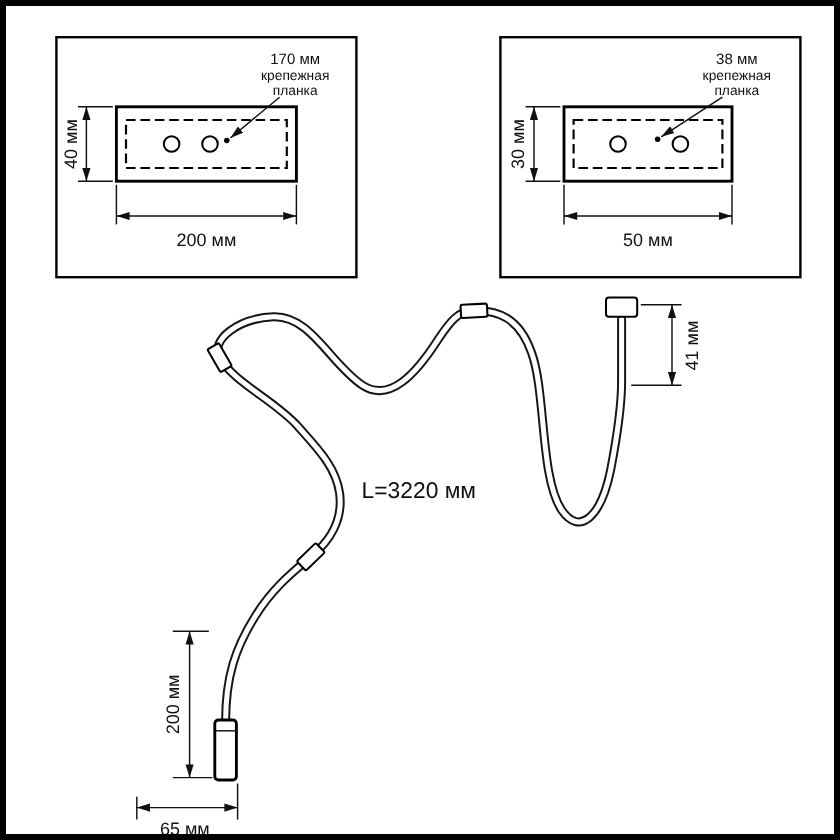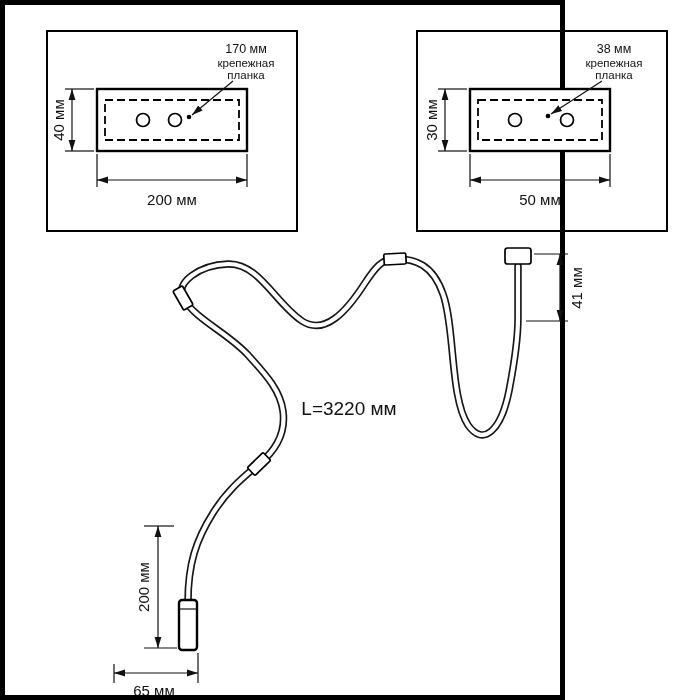--- a/index.html
+++ b/index.html
@@ -1,17 +1,17 @@
 <!DOCTYPE html>
 <html><head>
 <meta charset="utf-8">
 <style>
   html,body{margin:0;padding:0;background:#fff;}
   .page{
-    width:565px;height:700px;box-sizing:border-box;
+    width:700px;height:700px;box-sizing:border-box;
     border:5px solid #000;background:#fff;position:relative;
     font-family:"Liberation Sans", sans-serif;
   }
   svg{display:block;}
   svg text{
     font-family:"Liberation Sans", sans-serif;
     fill:#111;
   }
   .dim-label{font-size:15px;}
   .callout-big{font-size:12.5px;}

